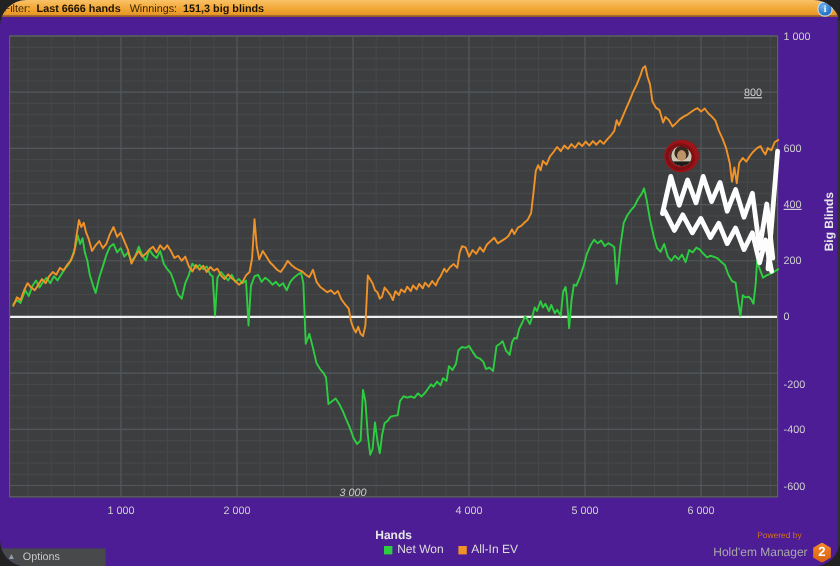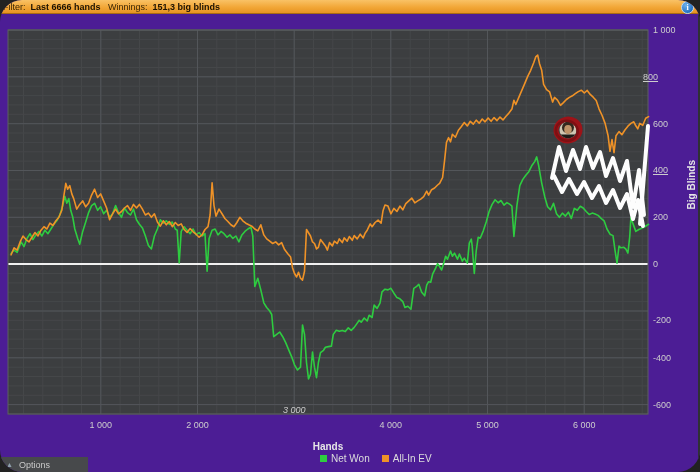--- a/index.html
+++ b/index.html
@@ -162,21 +162,21 @@
     </svg>
 
   <div id="tick-layer">
       <div class="tick xtick" style="left: 100.81px; top: 420px;">1 000</div>
       <div class="tick xtick" style="left: 197.486px; top: 420px;">2 000</div>
       <div class="tick xtick" style="left: 294.163px; top: 405px; font-style: italic;">3 000</div>
       <div class="tick xtick" style="left: 390.84px; top: 420px;">4 000</div>
       <div class="tick xtick" style="left: 487.517px; top: 420px; text-align: right;">5 000</div>
       <div class="tick xtick" style="left: 584.193px; top: 420px;">6 000</div>
       <div class="tick " style="left: 653px; top: 25px;">1 000</div>
-      <div class="tick " style="left: 643px; top: 71.8293px; text-decoration: underline;">800</div>
+      <div class="tick " style="left: 620px; top: 71.8293px; text-decoration: underline;">800</div>
       <div class="tick " style="left: 653px; top: 118.659px;">600</div>
       <div class="tick " style="left: 653px; top: 165.488px; text-decoration: underline;">400</div>
       <div class="tick " style="left: 653px; top: 212.317px;">200</div>
       <div class="tick " style="left: 653px; top: 259.146px;">0</div>
       <div class="tick " style="left: 653px; top: 315px;">-200</div>
       <div class="tick " style="left: 653px; top: 352.805px;">-400</div>
       <div class="tick " style="left: 653px; top: 399.634px;">-600</div>
     </div>
 
   <div class="axis-title-x">Hands</div>
@@ -190,15 +190,22 @@
     <div class="legend-item">
       <span class="swatch" style="background: rgb(239, 146, 39);"></span>
       <span>All-In EV</span>
     </div>
   </div>
 
   <div class="options-btn">
     <span class="caret">▲</span><span>Options</span>
   </div>
 
+  <div class="brand">
+    <div class="powered">Powered by</div>
+    <div class="brand-row">
+      <span class="hm">Hold'em Manager</span>
+      <span class="badge">2</span>
+    </div>
+  </div>
 
   <div class="right-edge"></div>
 </div>
 
 </body></html>

